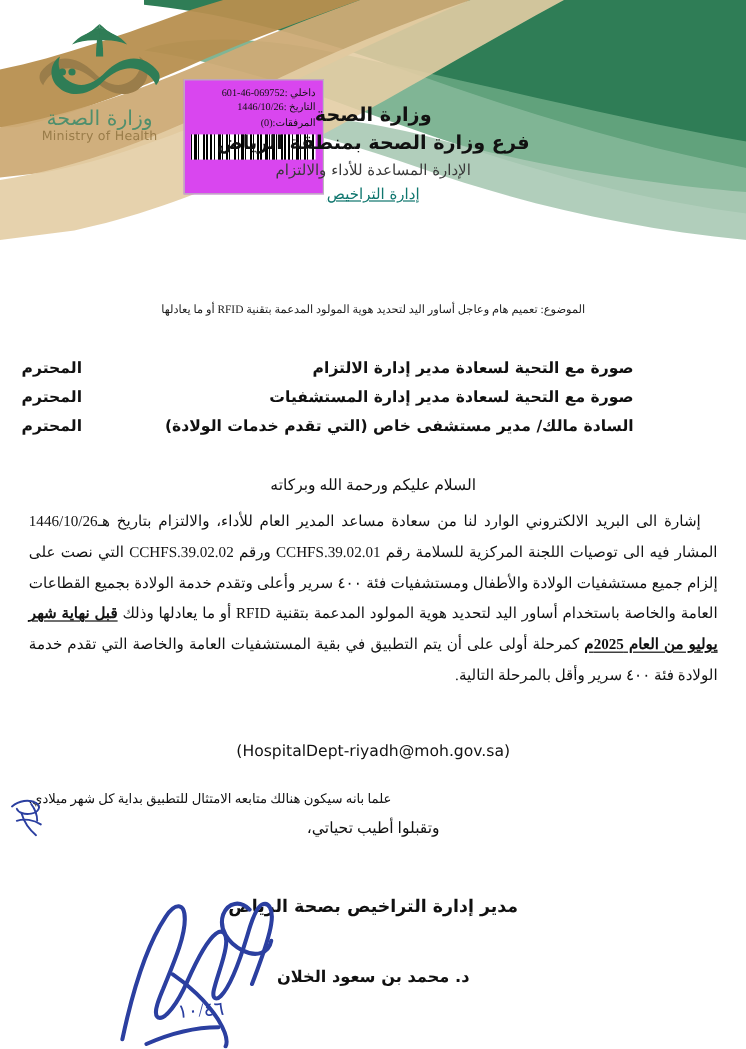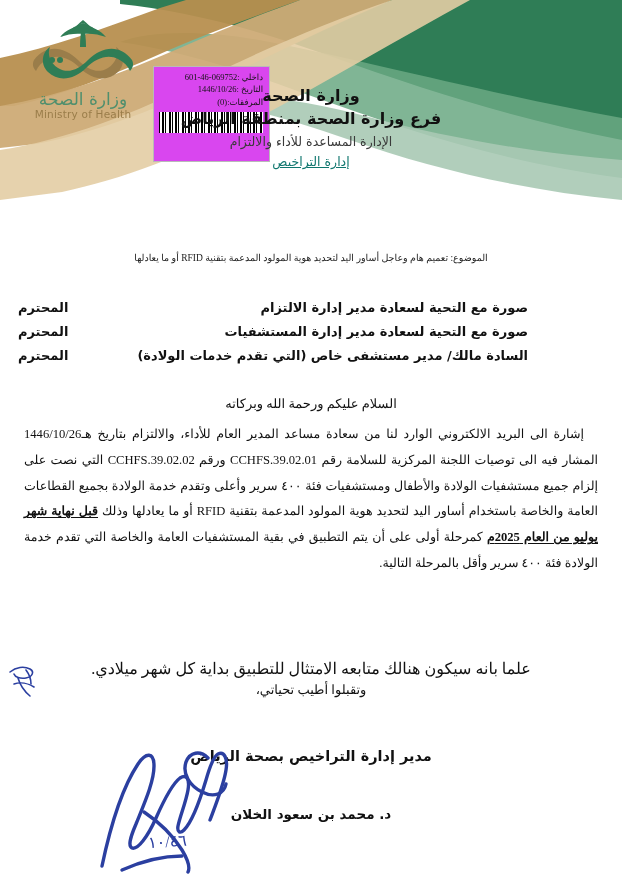--- a/index.html
+++ b/index.html
@@ -223,24 +223,24 @@
     direction: ltr;
     font-family: "DejaVu Sans", "Liberation Sans", sans-serif;
     font-size: 13px;
     color: #111;
   }
   .note-line {
     position: absolute;
     right: 24px;
     left: 24px;
     top: 659px;
-    text-align: center;
-    direction: rtl;
-    font-family: "Liberation Serif", "DejaVu Serif", serif;
-    font-size: 16px;
+    text-align: left;
+    direction: rtl;
+    font-family: "Liberation Serif", "DejaVu Serif", serif;
+    font-size: 11px;
     color: #111;
   }
   .regards {
     position: absolute;
     right: 0;
     left: 0;
     top: 682px;
     text-align: center;
     direction: rtl;
     font-family: "Liberation Serif", "DejaVu Serif", serif;
@@ -371,20 +371,21 @@
     </div>
   </div>
 
   <div class="salutation">السلام عليكم ورحمة الله وبركاته</div>
 
   <div class="body">
     <p class="first"><span>إشارة الى البريد الالكتروني الوارد لنا من سعادة مساعد المدير العام للأداء، والالتزام بتاريخ </span><span class="ltr">1446/10/26هـ</span><span> المشار فيه الى توصيات اللجنة المركزية للسلامة رقم </span><span class="ltr">CCHFS.39.02.01</span><span> ورقم </span><span class="ltr">CCHFS.39.02.02</span><span> التي نصت على إلزام جميع مستشفيات الولادة والأطفال ومستشفيات فئة ٤٠٠ سرير وأعلى وتقدم خدمة الولادة بجميع القطاعات العامة والخاصة باستخدام أساور اليد لتحديد هوية المولود المدعمة بتقنية </span><span class="ltr">RFID</span><span> أو ما يعادلها وذلك </span><span class="hl">قبل نهاية شهر يوليو من العام 2025م</span><span> كمرحلة أولى على أن يتم التطبيق في بقية المستشفيات العامة والخاصة التي تقدم خدمة الولادة فئة ٤٠٠ سرير وأقل بالمرحلة التالية.</span></p>
 
   </div>
 
+  <div class="email-line">(HospitalDept-riyadh@moh.gov.sa)</div>
 
   <div class="note-line">علما بانه سيكون هنالك متابعه الامتثال للتطبيق بداية كل شهر ميلادي.</div>
 
   <div class="regards">وتقبلوا أطيب تحياتي،</div>
 
   <svg class="initials-ink" viewBox="0 0 46 46" xmlns="http://www.w3.org/2000/svg">
     <g fill="none" stroke="#2b3fa0" stroke-width="1.6" stroke-linecap="round">
       <path d="M8,14 C14,9 22,8 28,11 C33,14 30,19 24,20 C18,21 13,19 12,16"></path>
       <path d="M16,20 C18,27 22,33 28,38"></path>
       <path d="M12,26 C18,24 26,25 32,29"></path>

